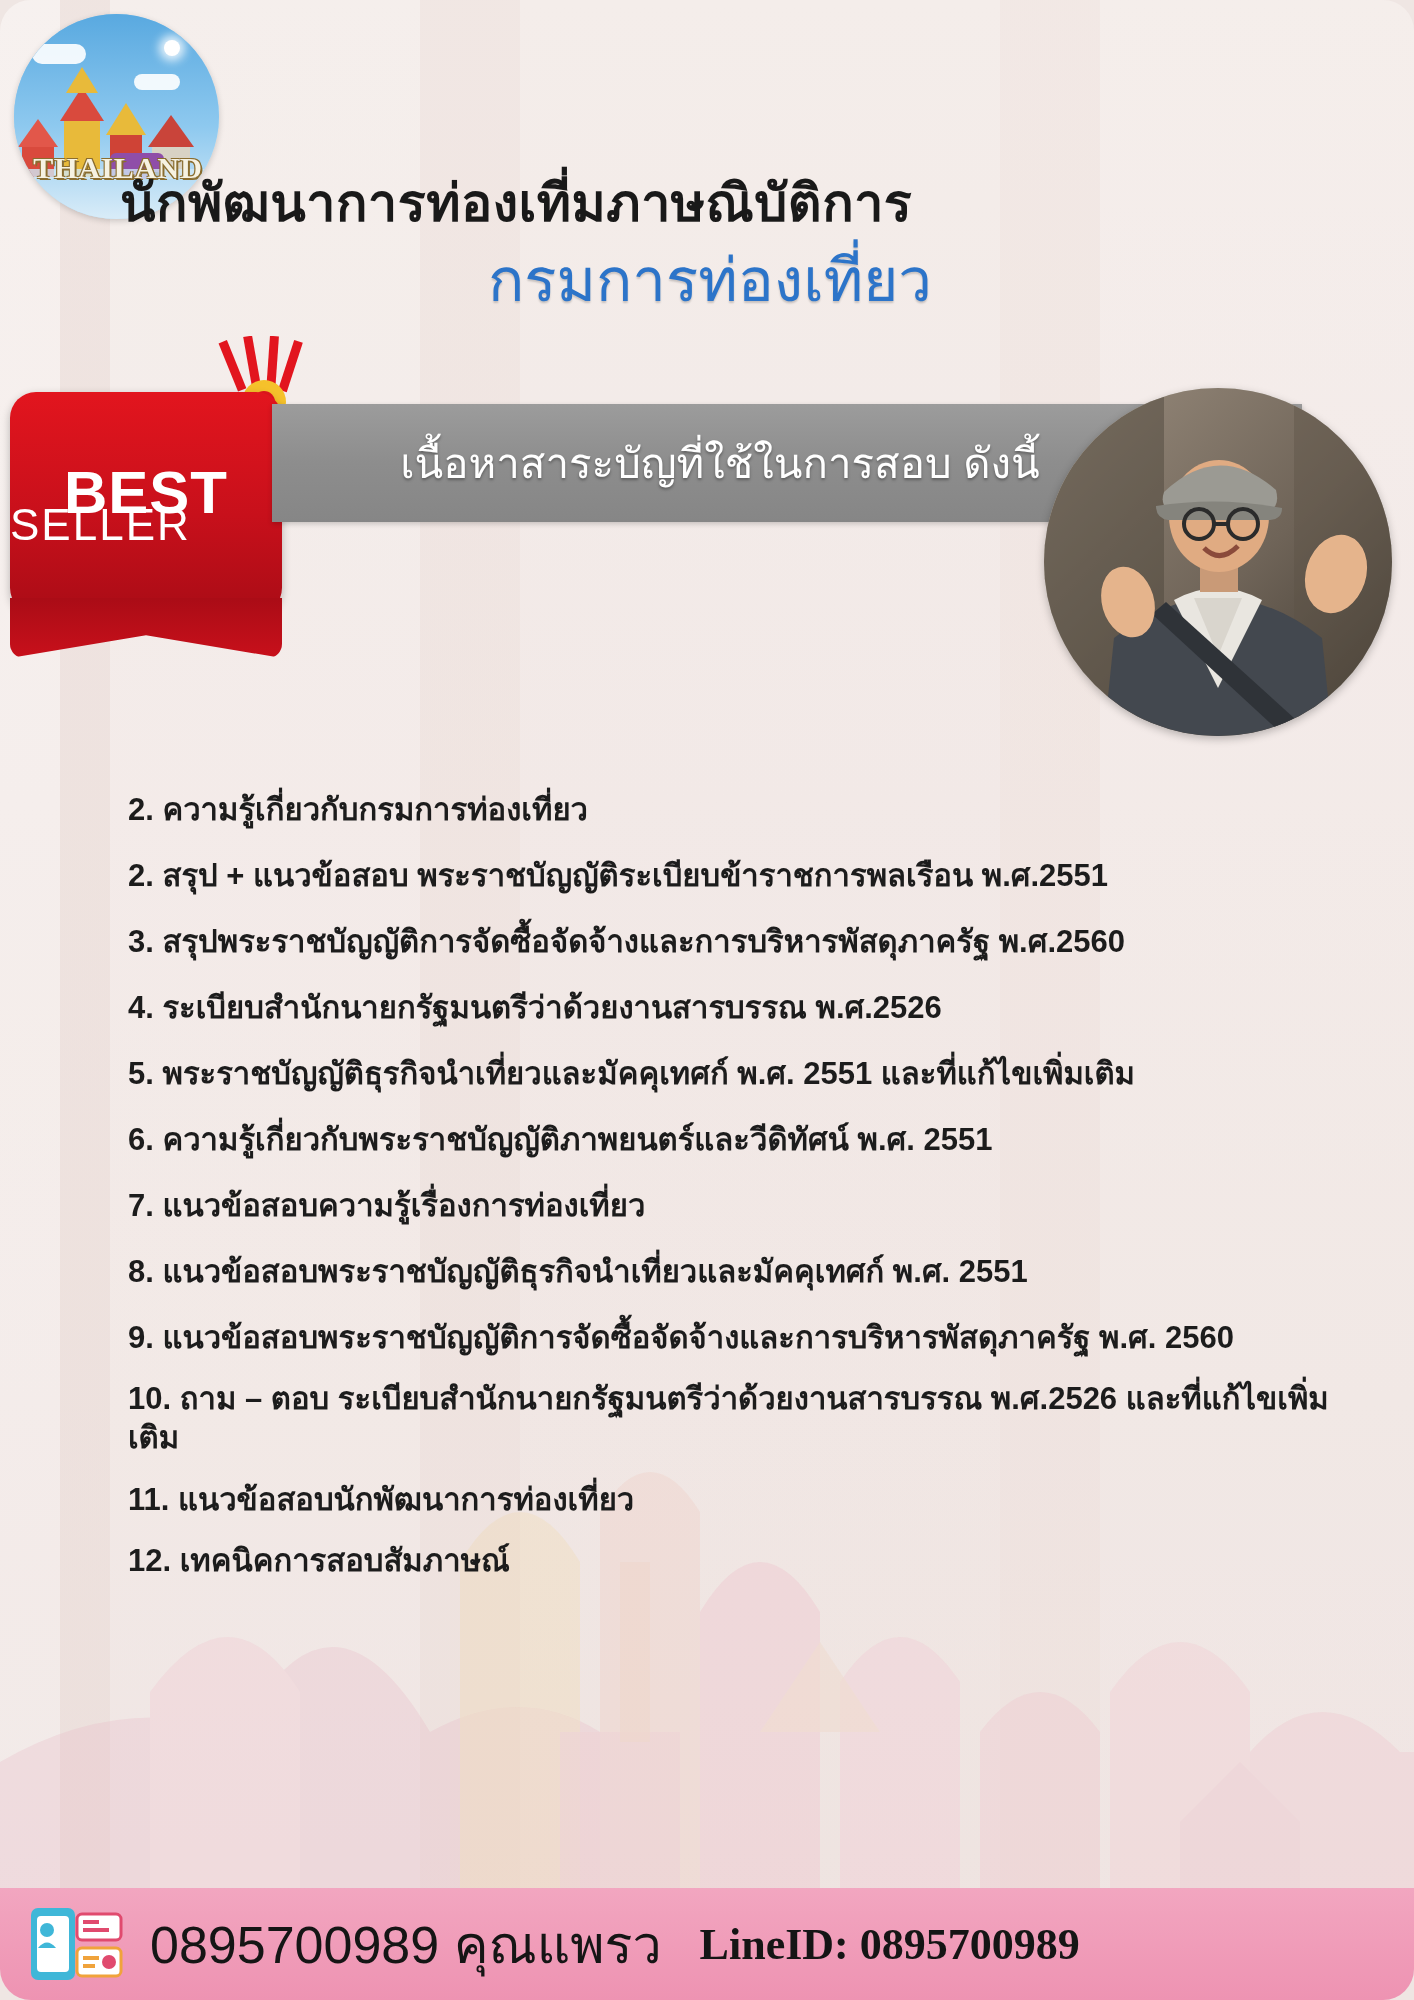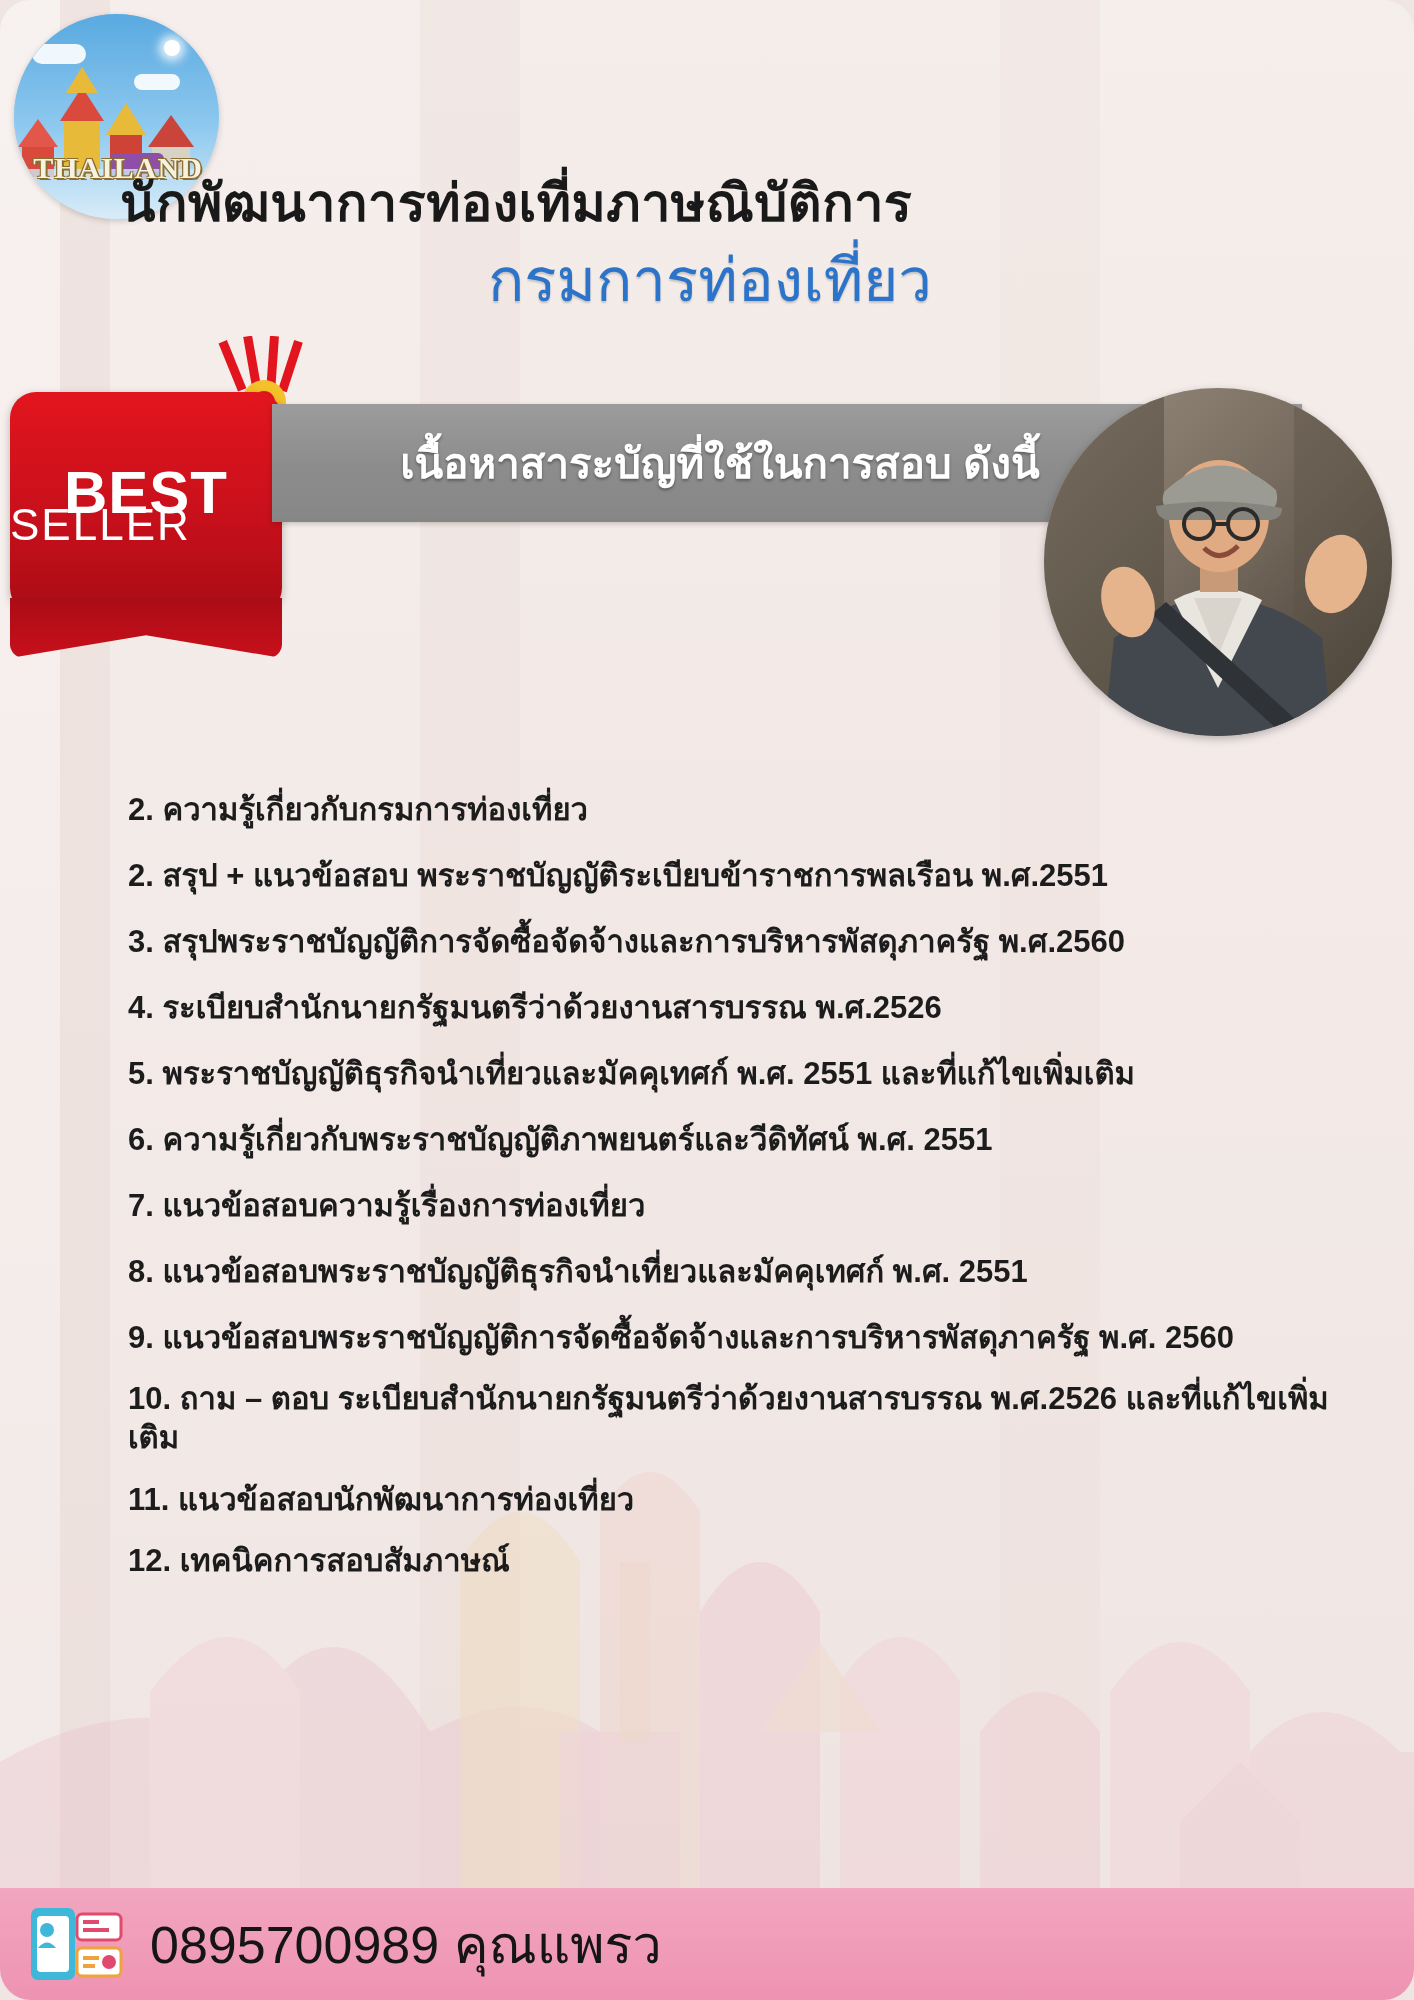--- a/index.html
+++ b/index.html
@@ -143,21 +143,21 @@
     background: linear-gradient(180deg,#9c9c9c 0%, #8d8d8d 50%, #868686 100%);
     box-shadow: 0 2px 5px rgba(0,0,0,.18);
   }
   .banner-text {
     position: absolute;
     left: 300px; top: 430px;
     width: 840px;
     text-align: center;
     color: #fff;
     font-size: 42px;
-    font-weight: bold;
+    font-weight: normal;
     text-shadow: 0 2px 3px rgba(0,0,0,.35);
     white-space: nowrap;
   }
 
   
   .portrait {
     position: absolute;
     right: 22px; top: 388px;
     width: 348px; height: 348px;
     border-radius: 50%;
@@ -336,14 +336,15 @@
         <rect x="52" y="10" width="44" height="26" rx="5" fill="#ffffff" stroke="#e04a6e" stroke-width="3"></rect>
         <rect x="58" y="16" width="16" height="4" fill="#e04a6e"></rect>
         <rect x="58" y="24" width="26" height="4" fill="#e04a6e"></rect>
         <rect x="52" y="44" width="44" height="28" rx="5" fill="#ffffff" stroke="#f0a33b" stroke-width="3"></rect>
         <circle cx="84" cy="58" r="7" fill="#e04a6e"></circle>
         <rect x="58" y="52" width="16" height="4" fill="#f0a33b"></rect>
         <rect x="58" y="60" width="12" height="4" fill="#f0a33b"></rect>
       </svg>
     </div>
     <div class="footer-phone">0895700989 คุณแพรว</div>
+    <div class="footer-line">LineID: 0895700989</div>
   </div>
 </div>
 
 </body></html>

